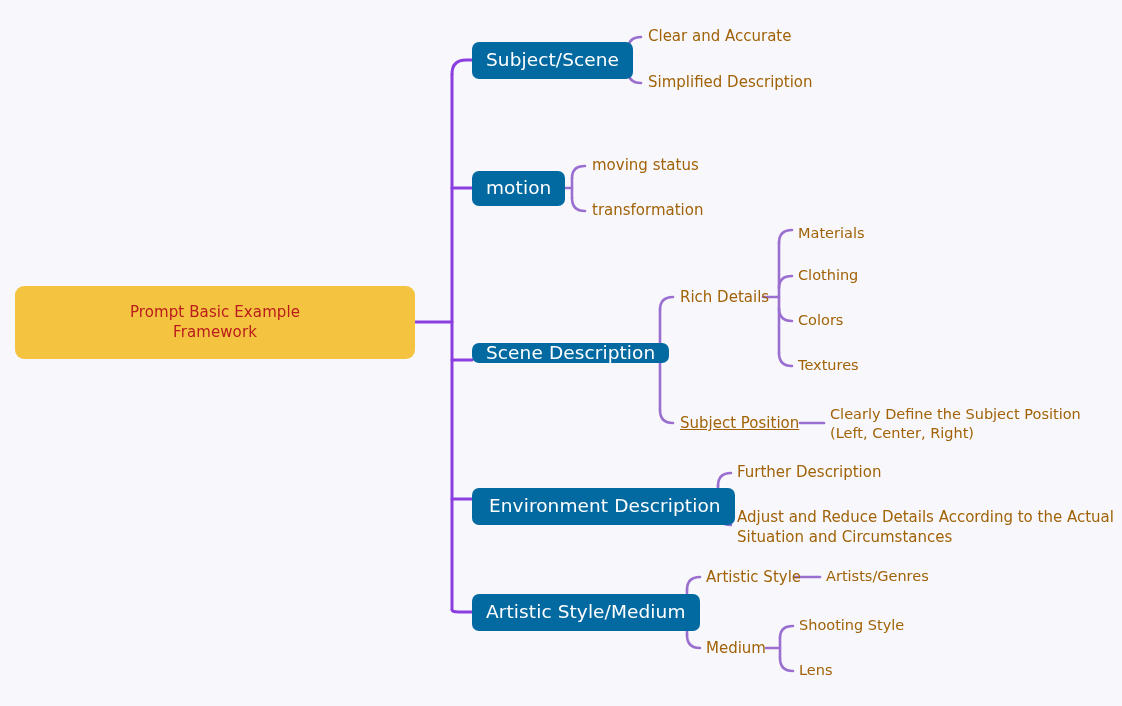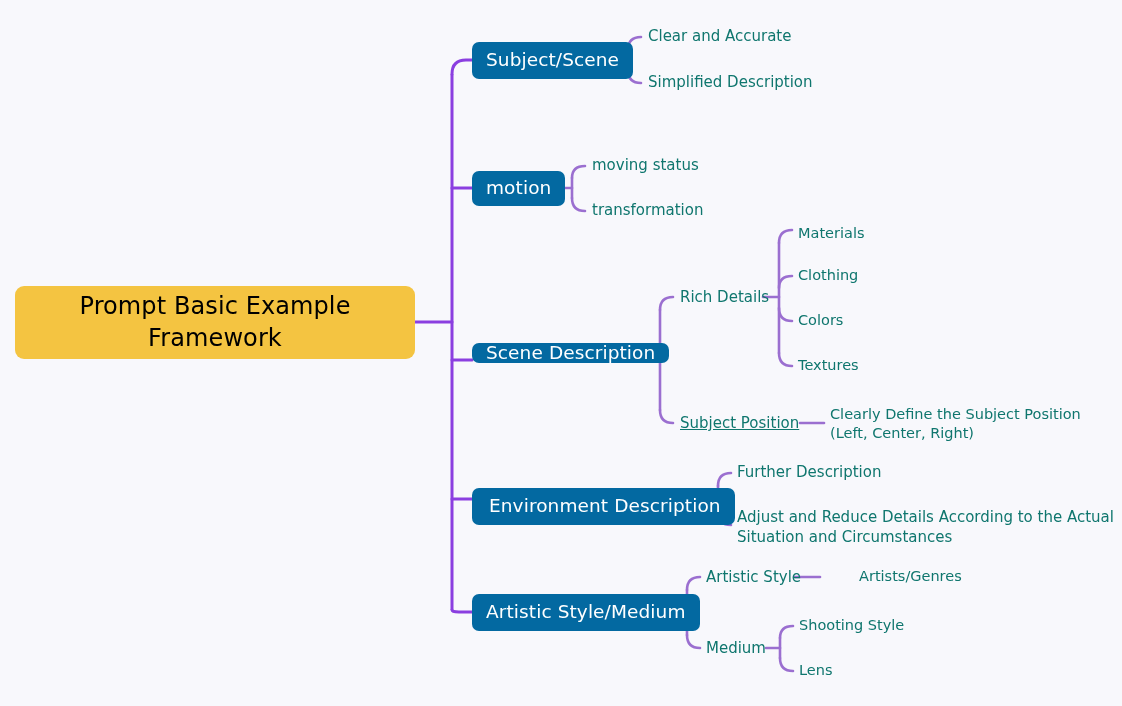--- a/index.html
+++ b/index.html
@@ -31,37 +31,37 @@
     position: absolute;
     box-sizing: border-box;
     display: flex;
     align-items: center;
     justify-content: center;
     text-align: center;
     white-space: pre-line;
   }
   .root-node {
     background: #f4c441;
-    color: #000000;
+    color: #b91c1c;
     border-radius: 9px;
-    font-size: 24px;
+    font-size: 15px;
     line-height: 1.32;
     letter-spacing: 0.1px;
   }
   .branch-node {
     background: #0369a1;
     color: #ffffff;
     border-radius: 7px;
     font-size: 18.5px;
     line-height: 1.2;
     letter-spacing: 0.1px;
     padding: 0 14px;
   }
   .leaf-node {
-    color: #0f766e;
+    color: #a16207;
     font-size: 15px;
     line-height: 1.33;
     justify-content: flex-start;
     text-align: left;
     white-space: pre-line;
   }
   .leaf-node.sub {
     font-size: 14.5px;
   }
 </style>
@@ -150,18 +150,18 @@
   <div class="node leaf-node sub" style="left:830px; top:404px; height:40px;">Clearly Define the Subject Position
 (Left, Center, Right)</div>
 
   <div class="node branch-node" style="left:472px; top:488px; height:37px;padding-left:17px;">Environment Description</div>
   <div class="node leaf-node" style="left:737px; top:462px; height:22px;">Further Description</div>
   <div class="node leaf-node" style="left:737px; top:508px; height:40px;">Adjust and Reduce Details According to the Actual
 Situation and Circumstances</div>
 
   <div class="node branch-node" style="left:472px; top:594px; height:37px;">Artistic Style/Medium</div>
   <div class="node leaf-node" style="left:706px; top:567px; height:22px;">Artistic Style</div>
-  <div class="node leaf-node sub" style="left:826px; top:567px; height:20px;margin-left:33px;">Artists/Genres</div>
+  <div class="node leaf-node sub" style="left:826px; top:567px; height:20px;">Artists/Genres</div>
   <div class="node leaf-node" style="left:706px; top:638px; height:22px;">Medium</div>
   <div class="node leaf-node sub" style="left:799px; top:616px; height:20px;">Shooting Style</div>
   <div class="node leaf-node sub" style="left:799px; top:661px; height:20px;">Lens</div>
 
 </div>
 
 </body></html>

